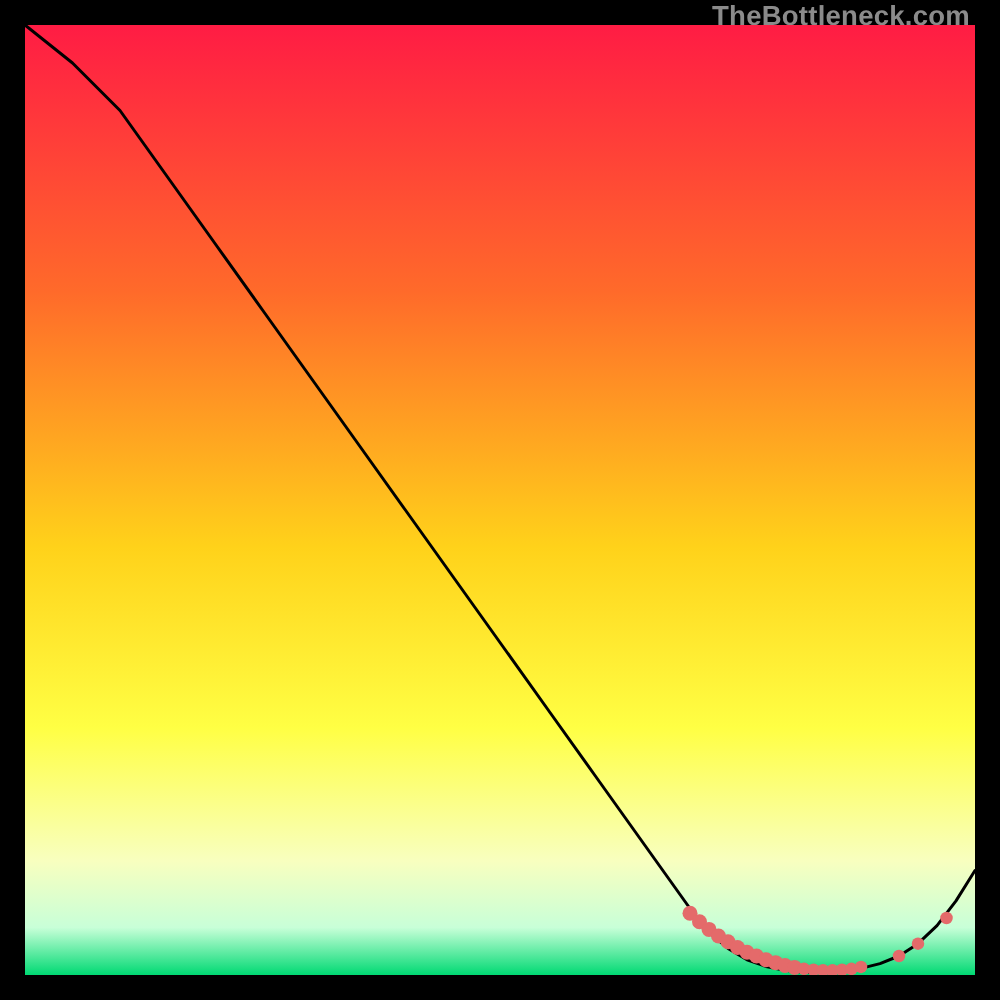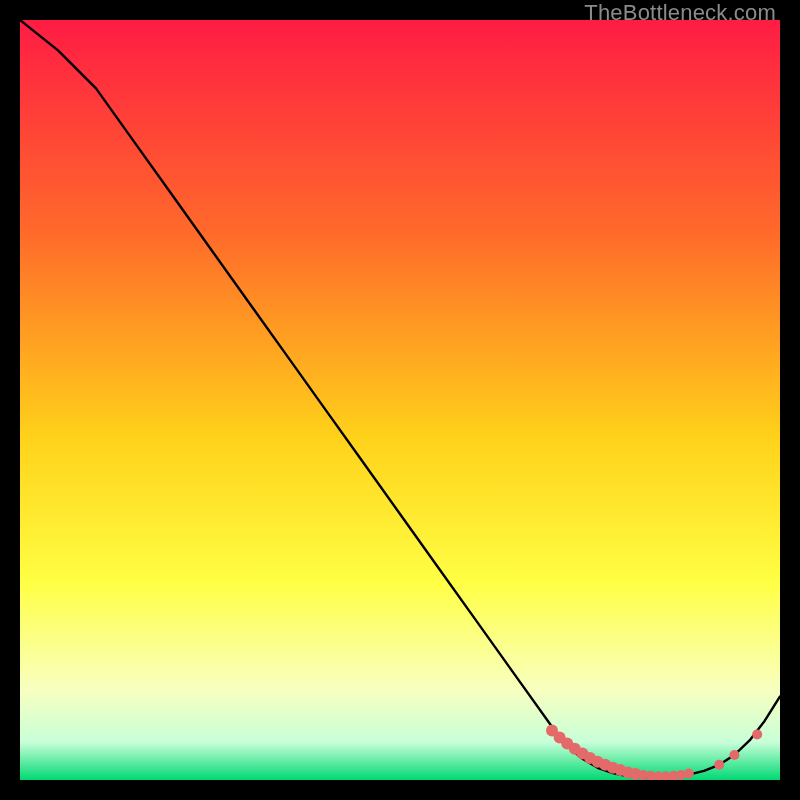--- a/index.html
+++ b/index.html
@@ -17,21 +17,21 @@
     top: 20px;
     width: 760px;
     height: 760px;
     background: #000;
   }
   .watermark {
     position: absolute;
     top: 0px;
     right: 24px;
     font-size: 22px;
-    font-weight: 400;
+    font-weight: 700;
     color: #8b8b8b;
     letter-spacing: 0.2px;
   }
   svg {
     position: absolute;
     left: 20px;
     top: 20px;
     width: 760px;
     height: 760px;
     display: block;

